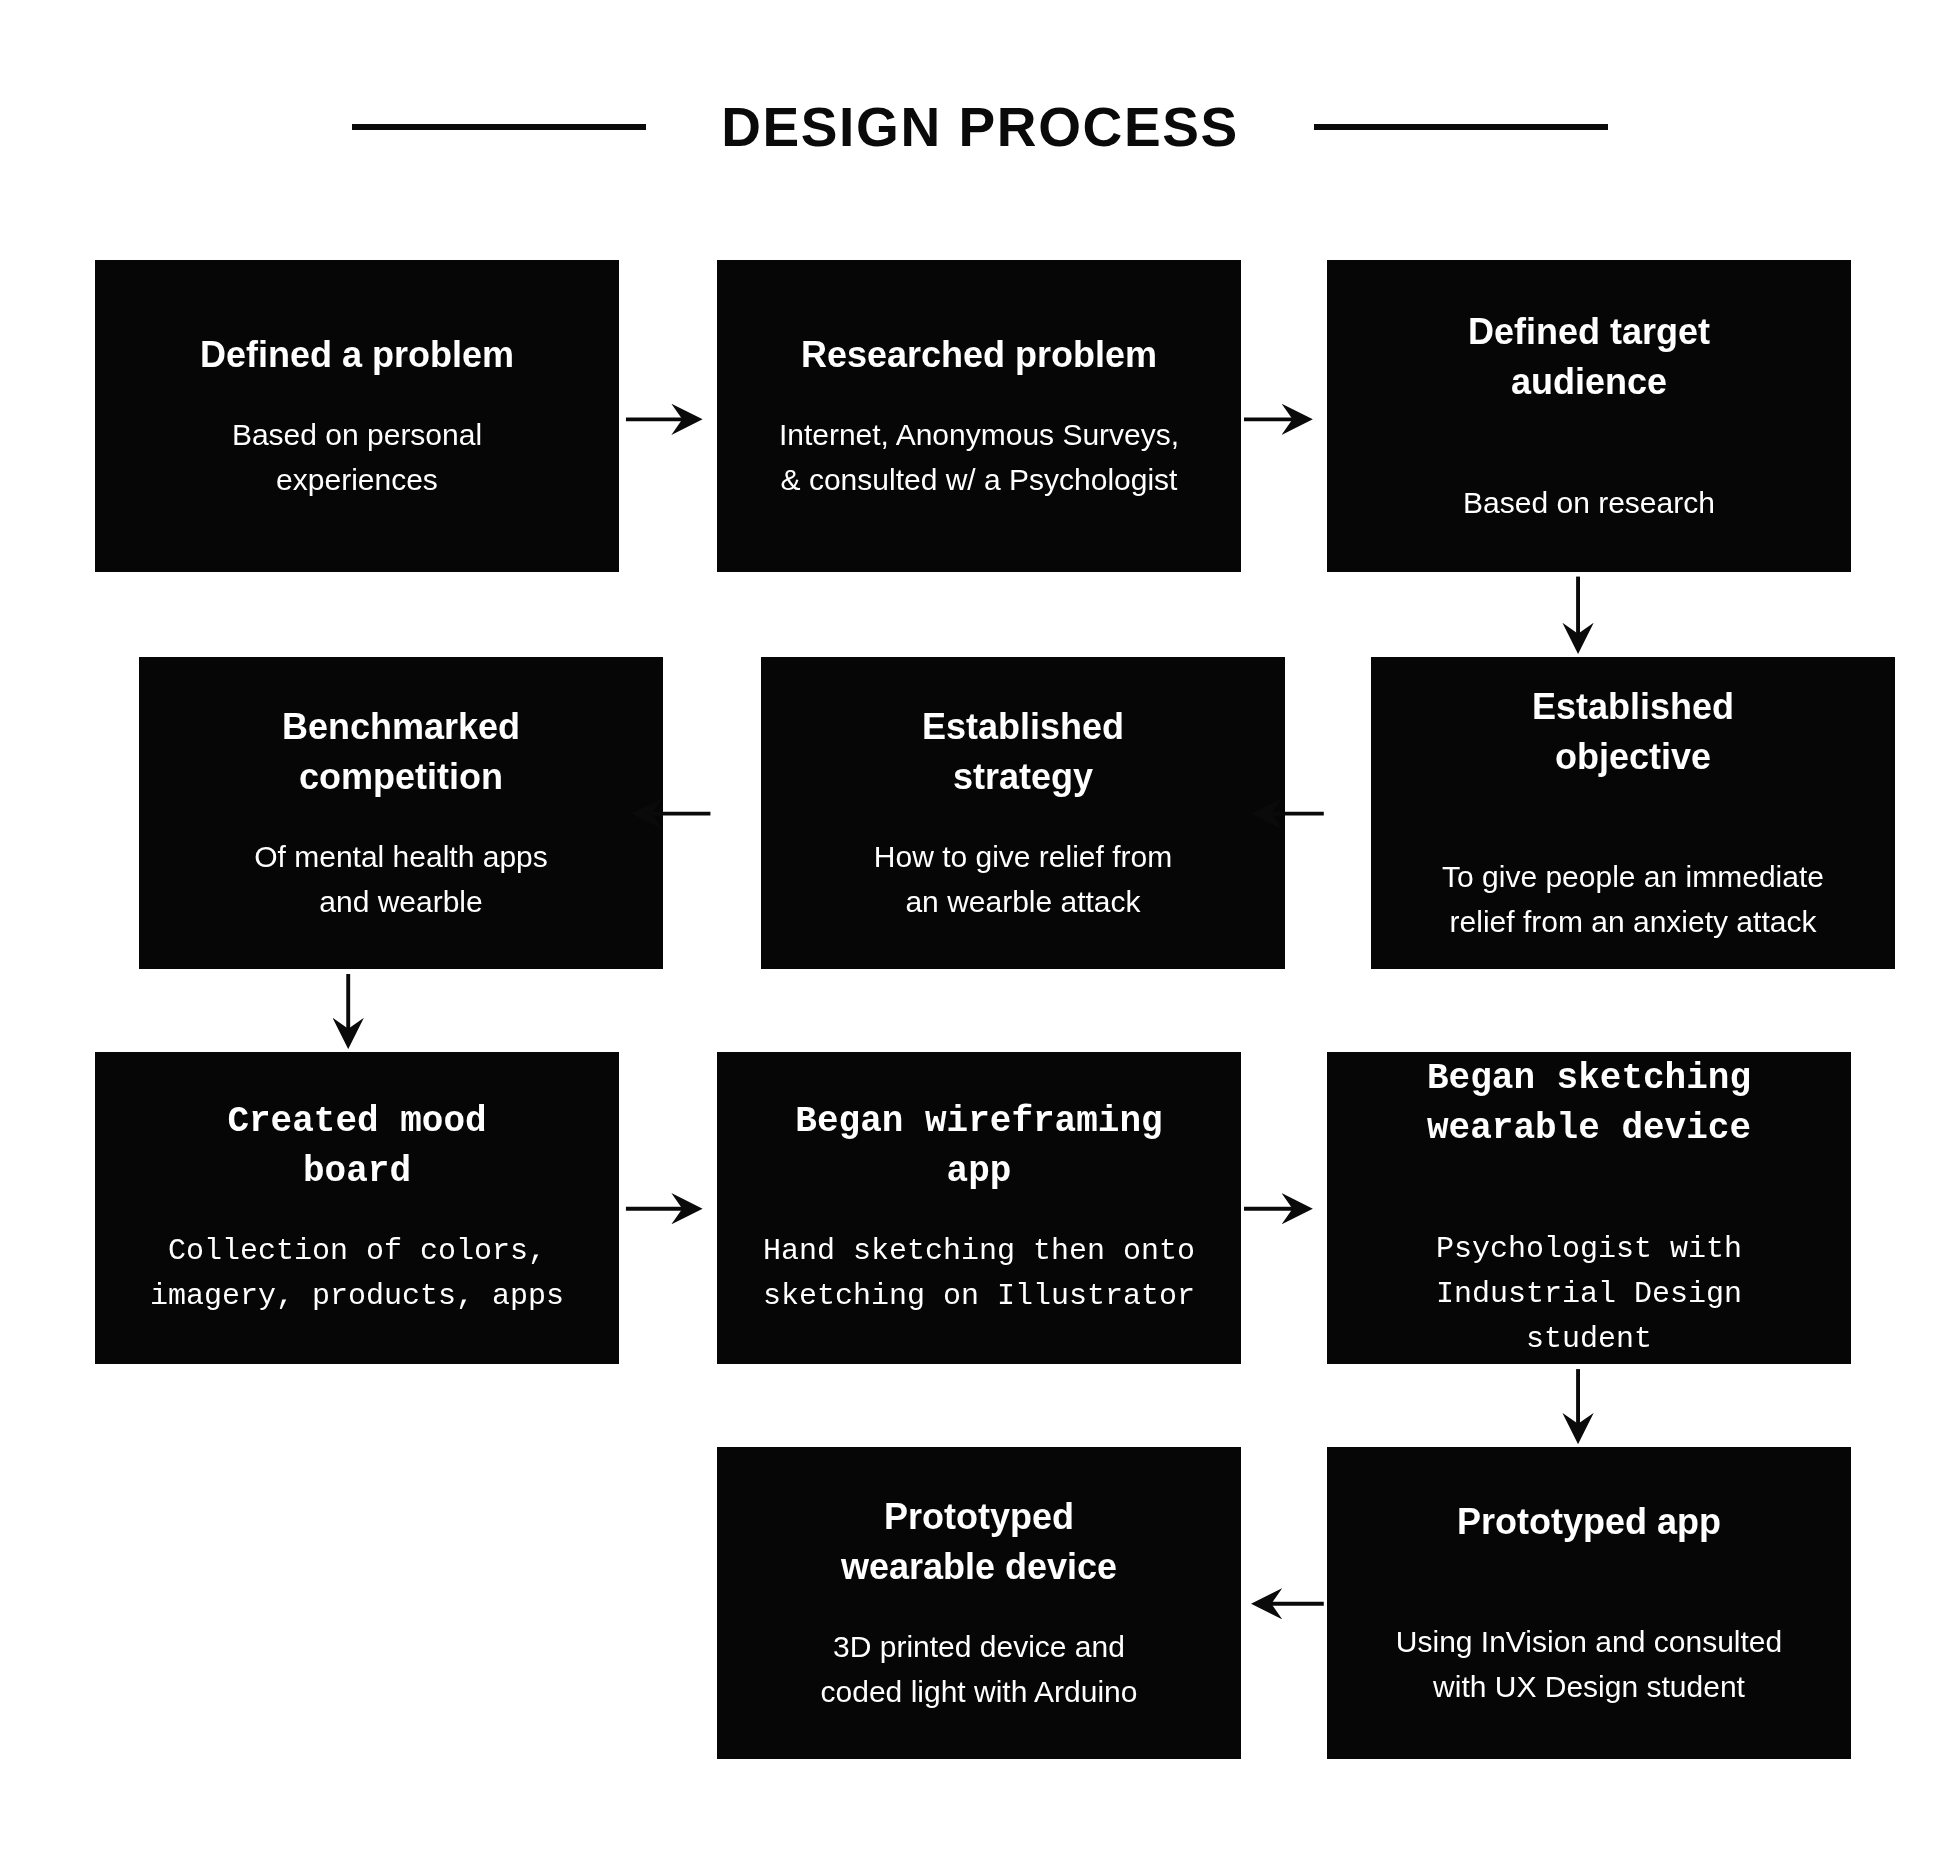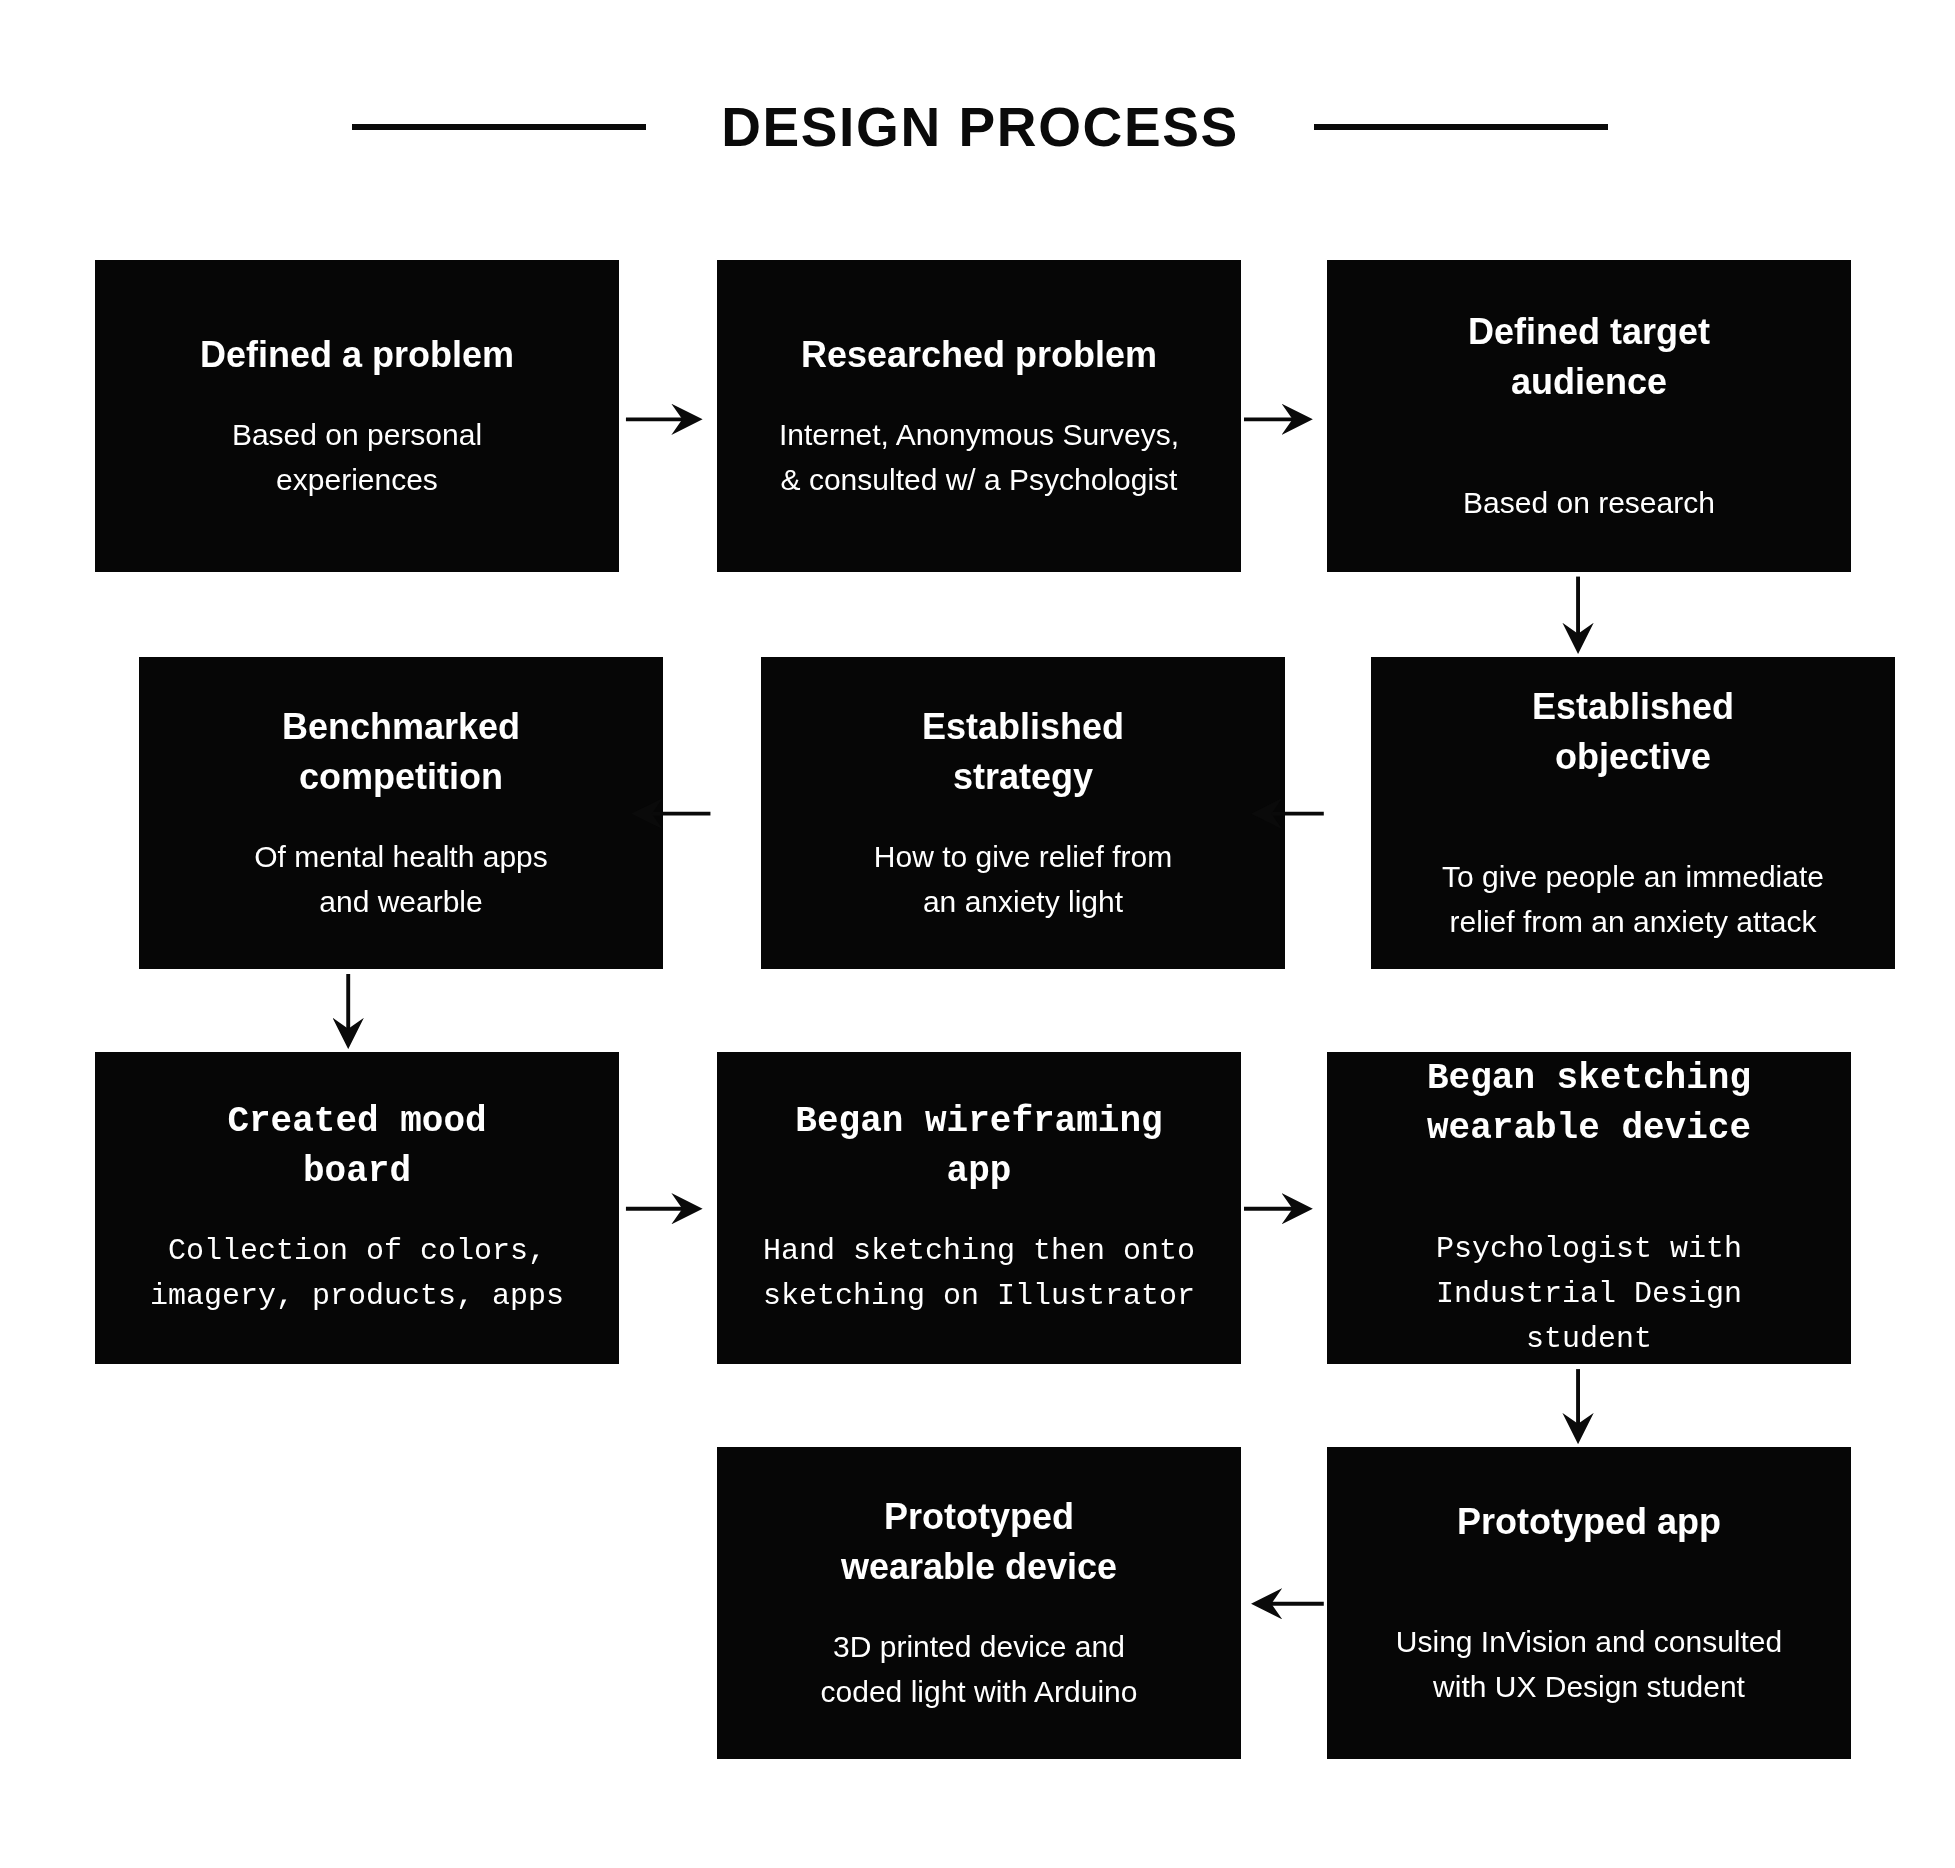--- a/index.html
+++ b/index.html
@@ -125,21 +125,21 @@
   <div class="box r2 c1">
     <h2>Benchmarked
 competition</h2>
     <p>Of mental health apps
 and wearble</p>
   </div>
   <div class="box r2 c2">
     <h2>Established
 strategy</h2>
     <p>How to give relief from
-an anxiety light</p>
+an wearble attack</p>
   </div>
   <div class="box r2 c3">
     <h2>Established
 objective</h2>
     <p>To give people an immediate
 relief from an anxiety attack</p>
   </div>
 
   <div class="box r3 c1">
     <h2>Created mood

